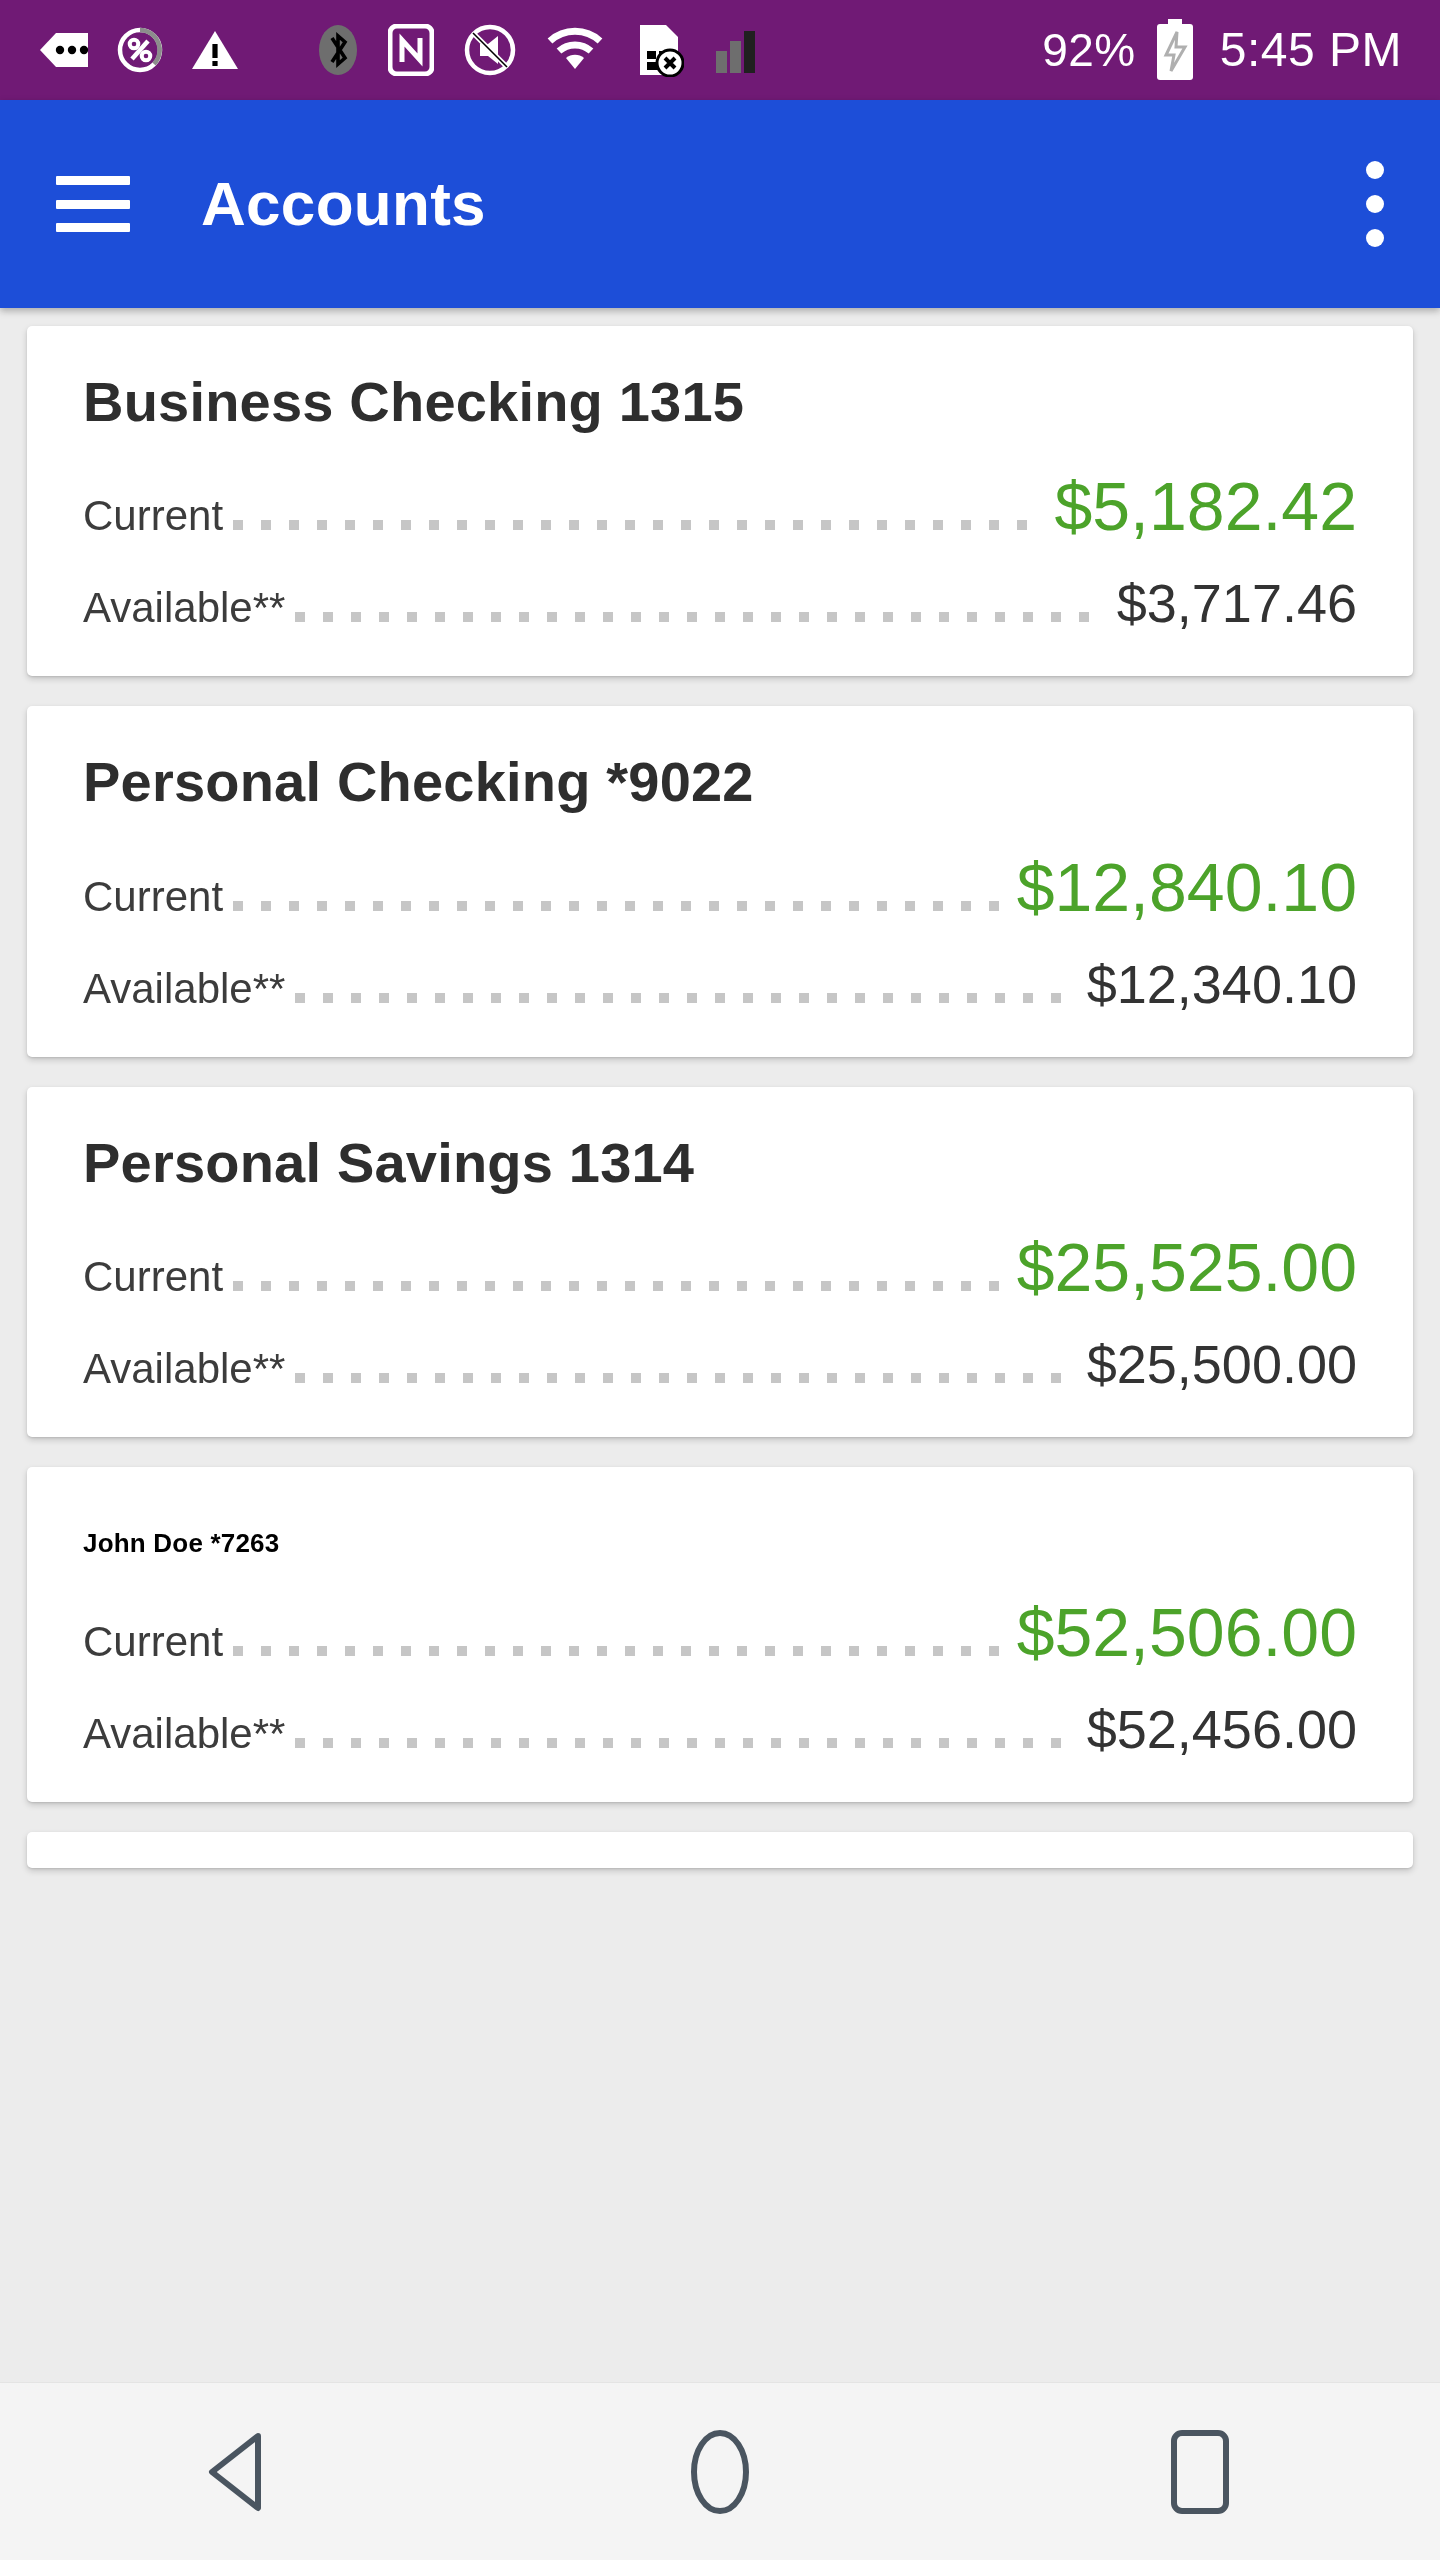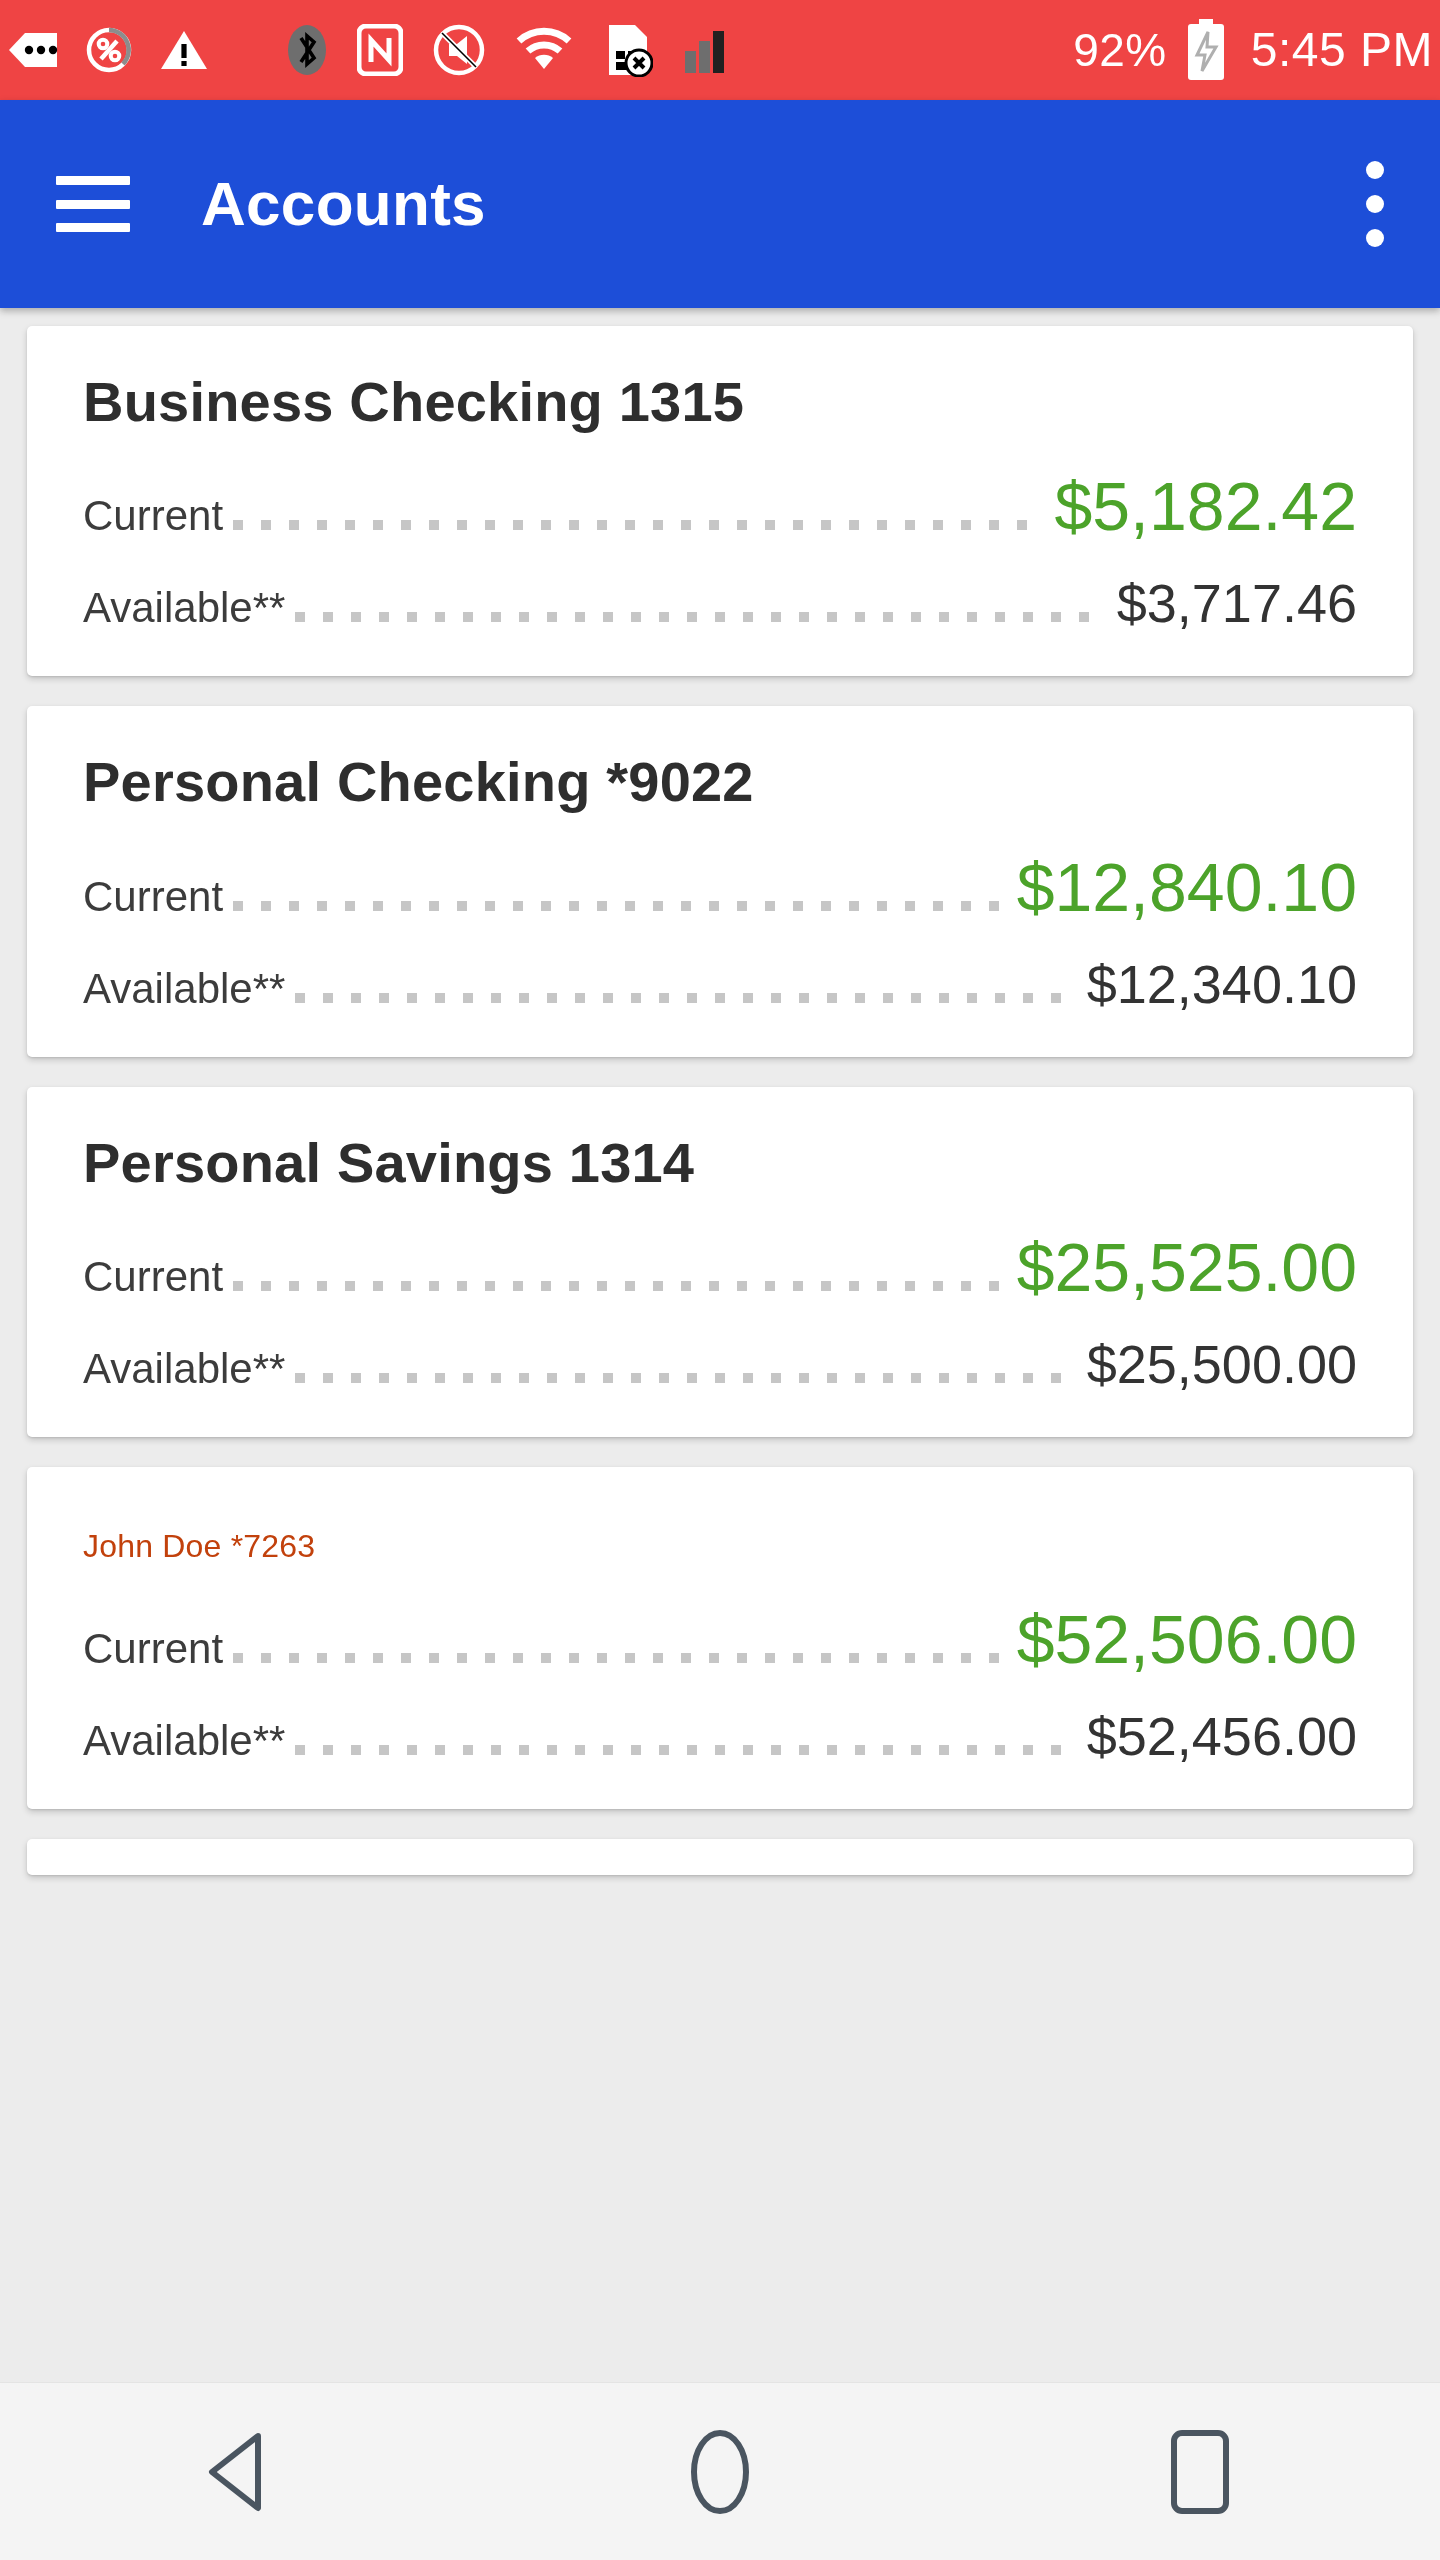--- a/index.html
+++ b/index.html
@@ -6,22 +6,22 @@
   html, body {
     width:1440px; height:2560px;
     background:#ECECEC;
     font-family:"Liberation Sans", sans-serif;
     overflow:hidden;
   }
   .phone { position:relative; width:1440px; height:2560px; display:flex; flex-direction:column; }
 
   
   .status-bar {
-    height:100px; background:#ef4444; display:flex; align-items:center;
-    padding:0 7px; flex:0 0 auto; gap:0;
+    height:100px; background:#701a75; display:flex; align-items:center;
+    padding:0 38px; flex:0 0 auto; gap:0;
   }
   .sb-left { display:flex; align-items:center; gap:26px; }
   .sb-mid  { display:flex; align-items:center; gap:30px; margin-left:78px; }
   .sb-right{ display:flex; align-items:center; margin-left:auto; gap:18px; }
   .sb-icon { display:flex; align-items:center; justify-content:center; }
   .sb-batt-pct {
     color:#fff; font-size:46px; letter-spacing:0.5px; line-height:1;
   }
   .sb-clock {
     color:#fff; font-size:48px; letter-spacing:0.5px; line-height:1;
@@ -57,21 +57,21 @@
     margin:0 27px 30px 27px;
     padding:46px 56px 44px 56px;
     box-shadow:0 3px 6px rgba(0,0,0,0.17), 0 1px 2px rgba(0,0,0,0.10);
     position:relative;
   }
   .card-title {
     font-size:56px; color:#2E2E2E; font-weight:bold;
     letter-spacing:0.2px; line-height:1.08; white-space:nowrap;
   }
   .card-subtitle {
-    font-size:32px; color:#c2410c; font-weight:normal;
+    font-size:26px; color:#000000; font-weight:bold;
     margin-top:16px; letter-spacing:0.2px; line-height:1.1; white-space:nowrap;
   }
   .rows { margin-top:40px; }
   .row {
     display:flex; align-items:baseline; width:100%;
   }
   .row + .row { margin-top:36px; }
   .row-label {
     font-size:42px; color:#3C3C3C; white-space:nowrap; flex:0 0 auto;
   }

